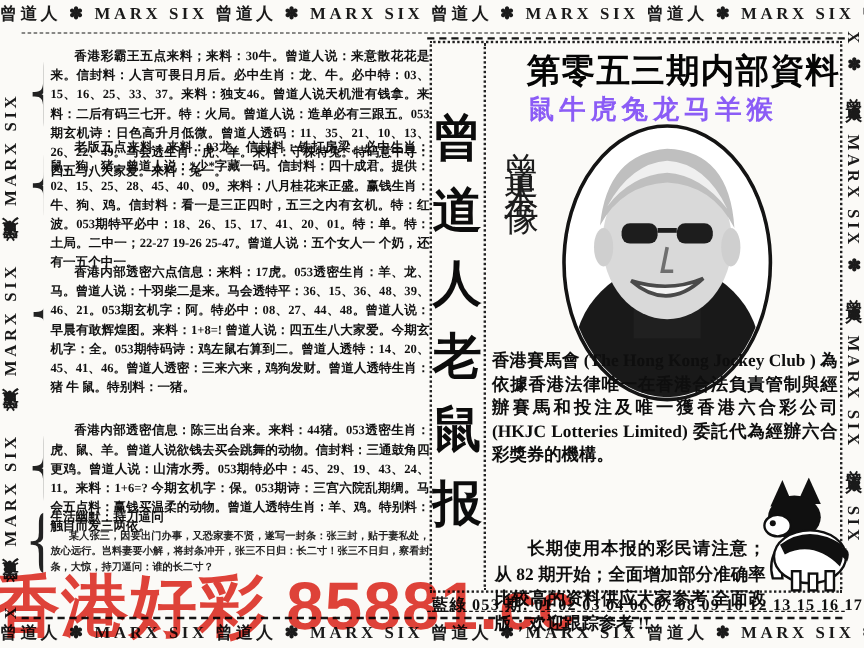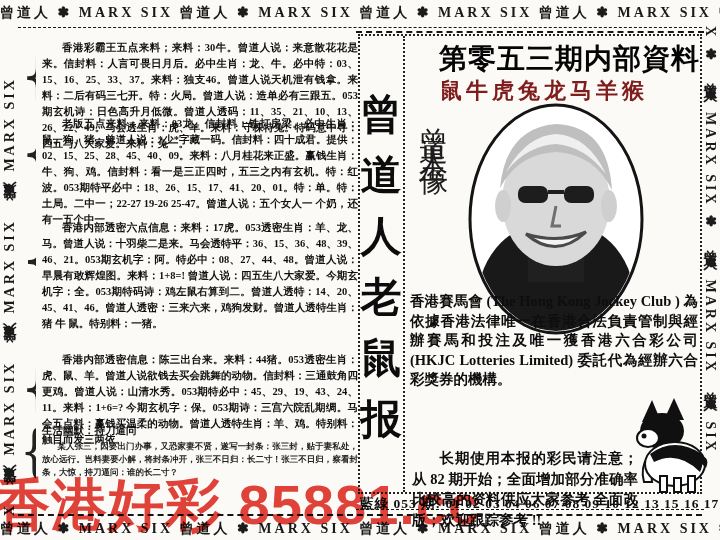--- a/index.html
+++ b/index.html
@@ -37,21 +37,21 @@
     font-size:41px;line-height:61px;color:#0c0c0c;}
 
   
   .panel{position:absolute;left:358px;top:34px;width:344px;height:460px;
     border:2px dotted #222;box-sizing:border-box;}
   .panel-innerline{position:absolute;left:403px;top:36px;height:456px;width:0;
     border-left:2px dotted #222;}
   .panel-title{position:absolute;left:408px;top:40px;width:292px;text-align:right;
     font-size:28px;font-weight:900;letter-spacing:1px;color:#050505;}
   .panel-sub{position:absolute;left:408px;top:76px;width:272px;text-align:center;
-    font-size:22px;font-weight:bold;letter-spacing:4px;color:#7f1d1d;}
+    font-size:22px;font-weight:bold;letter-spacing:4px;color:#8b5cf6;}
   .portrait-label{position:absolute;left:414px;top:104px;height:220px;
     writing-mode:vertical-rl;font-size:29px;letter-spacing:10px;color:#1c1c1c;}
   .portrait{position:absolute;left:466px;top:102px;width:180px;height:234px;}
   .jockey{position:absolute;left:410px;top:292px;width:288px;font-size:14.5px;
     line-height:19.5px;font-weight:600;text-align:justify;color:#0e0e0e;}
   .notice{position:absolute;left:412px;top:404px;width:226px;font-size:14.5px;
     line-height:20.5px;font-weight:600;text-align:justify;text-indent:1.9em;color:#0e0e0e;margin-top:44px;}
   .dog{position:absolute;left:630px;top:398px;width:78px;height:96px;}
 
   

